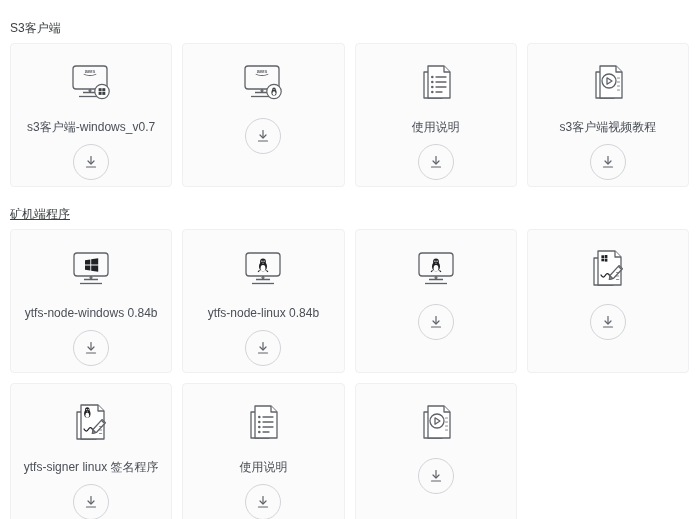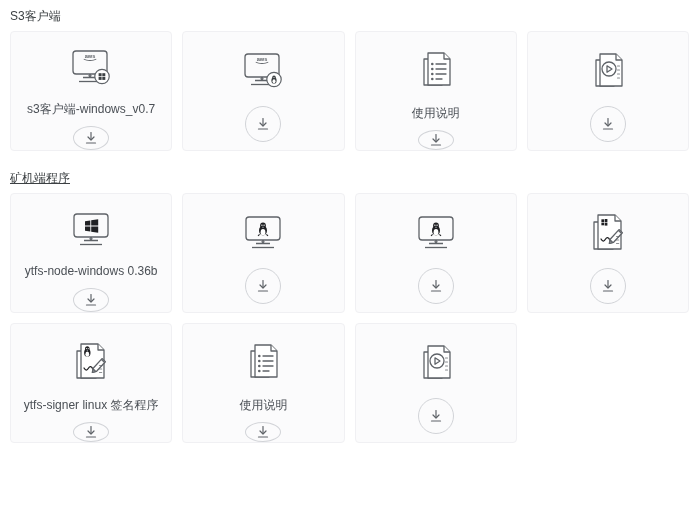--- a/index.html
+++ b/index.html
@@ -9,39 +9,39 @@
     font-family: "Liberation Sans", "DejaVu Sans", sans-serif;
     overflow: hidden;
   }
   .page { width: 700px; height: 519px; position: relative; padding: 0; }
 
   .section-title {
     font-size: 12px;
     color: #3c4043;
     line-height: 16px;
     padding-left: 10px;
-    margin-top: 8px;
+    margin-top: 20px;
     margin-bottom: 7px;
     font-weight: 400;
   }
   .section-title.second { margin-top: 19px; text-decoration: underline; }
 
   .grid {
     display: grid;
     grid-template-columns: repeat(4, 1fr);
     gap: 10px;
     padding: 0 11px 0 10px;
   }
   .row-gap { height: 10px; }
 
   .card {
     background: #fbfbfc;
     border: 1px solid #f0f0f3;
     border-radius: 4px;
-    height: 120px;
+    height: 144px;
     display: flex;
     flex-direction: column;
     align-items: center;
     justify-content: flex-start;
     padding-top: 13px;
   }
 
   .card-icon {
     height: 52px;
     display: flex;
@@ -187,20 +187,21 @@
             <path d="M17 8h16l6 6v26H17z"></path>
             <path d="M33 8v6h6"></path>
           </g>
           <circle cx="26" cy="23" r="7" fill="none" stroke="#5f6368" stroke-width="1.3"></circle>
           <path d="M24 19.8l5 3.2-5 3.2z" fill="none" stroke="#5f6368" stroke-width="1.3" stroke-linejoin="round"></path>
           <g stroke="#5f6368" stroke-width="1.1" stroke-linecap="round" opacity="0.75">
             <path d="M34.5 20h2M34.5 24h2M34.5 28h2M34.5 32h2"></path>
           </g>
         </svg>
       </div>
+      <div class="card-label">s3客户端视频教程</div>
       <div class="dl-btn">
         <svg width="16" height="16" viewBox="0 0 16 16">
           <g fill="none" stroke="#5f6368" stroke-width="1.2" stroke-linecap="round" stroke-linejoin="round">
             <path d="M8 2.5v7"></path>
               <path d="M5 7l3 3 3-3"></path>
               <path d="M3.5 13h9"></path>
           </g>
         </svg>
       </div>
     </div>
@@ -219,21 +220,21 @@
           </g>
           <circle cx="26" cy="31.8" r="1.1" fill="none" stroke="#5f6368" stroke-width="1"></circle>
           <g fill="#202124">
             <path d="M20 14.2l5.3-.75v5.1H20z"></path>
             <path d="M26.2 13.33l7-1v6.2h-7z"></path>
             <path d="M20 19.5h5.3v5.05L20 23.8z"></path>
             <path d="M26.2 19.5h7v6.2l-7-1z"></path>
           </g>
         </svg>
       </div>
-      <div class="card-label">ytfs-node-windows 0.36b</div>
+      <div class="card-label">ytfs-node-windows 0.84b</div>
       <div class="dl-btn">
         <svg width="16" height="16" viewBox="0 0 16 16">
           <g fill="none" stroke="#5f6368" stroke-width="1.2" stroke-linecap="round" stroke-linejoin="round">
             <path d="M8 2.5v7"></path>
               <path d="M5 7l3 3 3-3"></path>
               <path d="M3.5 13h9"></path>
           </g>
         </svg>
       </div>
     </div>
@@ -253,20 +254,21 @@
             <ellipse cx="26" cy="22.2" rx="2.4" ry="3.2" fill="#ffffff"></ellipse>
             <circle cx="24.9" cy="15.2" r="0.7" fill="#ffffff"></circle>
             <circle cx="27.1" cy="15.2" r="0.7" fill="#ffffff"></circle>
             <circle cx="24.9" cy="15.2" r="0.3" fill="#202124"></circle>
             <circle cx="27.1" cy="15.2" r="0.3" fill="#202124"></circle>
             <path d="M25 17.3l1-0.9 1 0.9-1 0.7z" fill="#9aa0a6"></path>
             <path d="M22.6 24.3l-1.6 1.6M29.4 24.3l1.6 1.6" stroke="#202124" stroke-width="1.1" fill="none"></path>
           </g>
         </svg>
       </div>
+      <div class="card-label">ytfs-node-linux 0.84b</div>
       <div class="dl-btn">
         <svg width="16" height="16" viewBox="0 0 16 16">
           <g fill="none" stroke="#5f6368" stroke-width="1.2" stroke-linecap="round" stroke-linejoin="round">
             <path d="M8 2.5v7"></path>
               <path d="M5 7l3 3 3-3"></path>
               <path d="M3.5 13h9"></path>
           </g>
         </svg>
       </div>
     </div>

